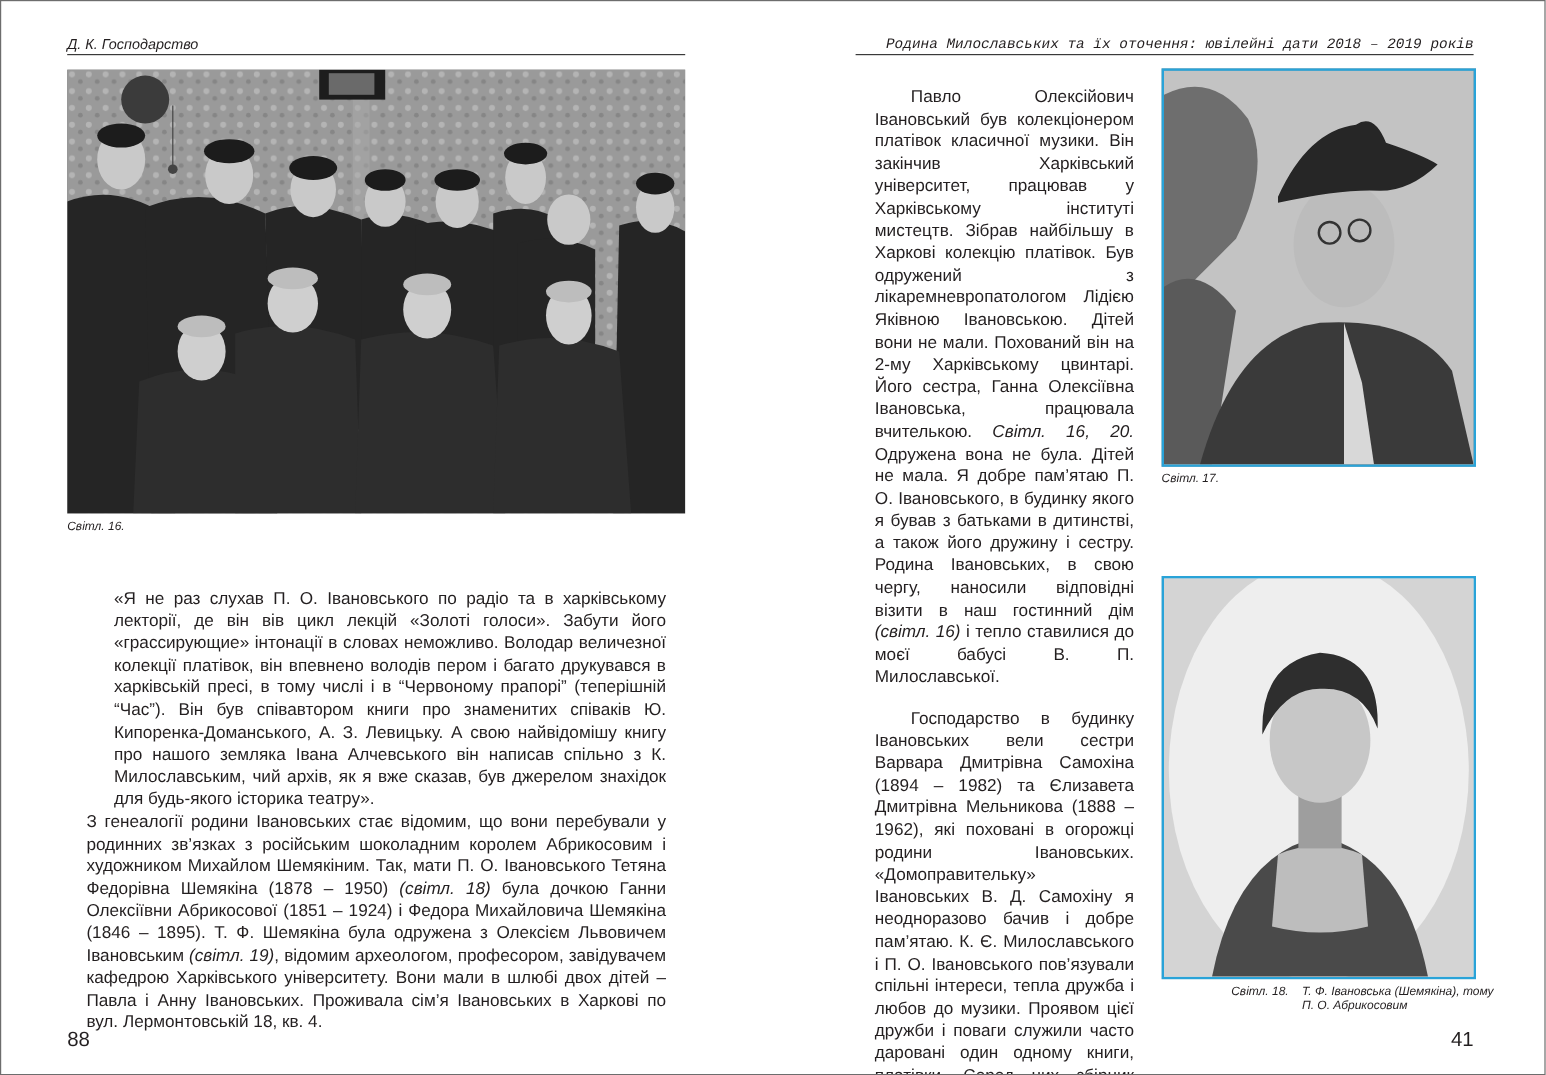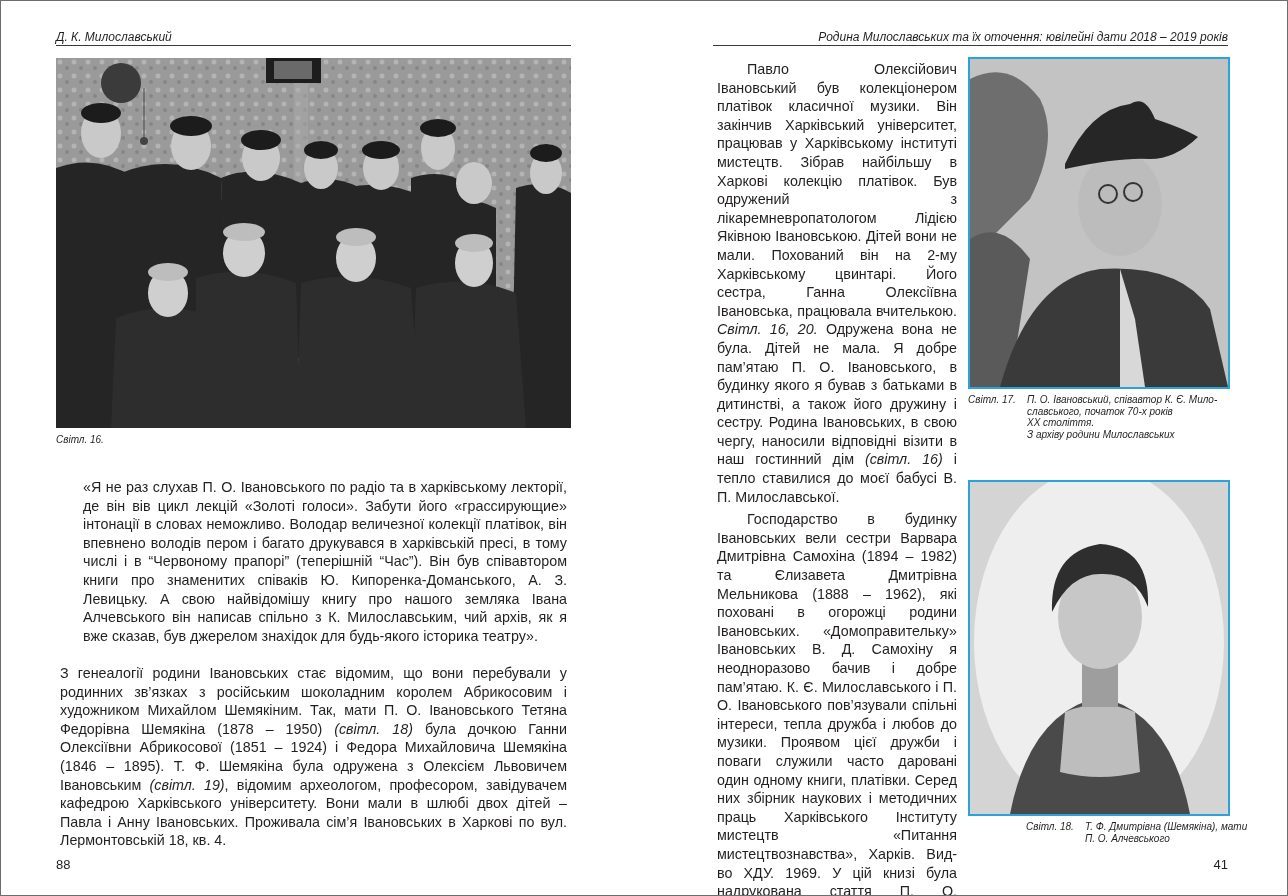--- a/index.html
+++ b/index.html
@@ -22,32 +22,32 @@
 
   .caption {
     position: absolute; font-style: italic; font-size: 10px; line-height: 11.5px; color: #231f20;
   }
   .caption .lbl { position: absolute; left: 0; top: 0; }
   .caption .txt { position: absolute; top: 0; }
 
   .body-text {
     position: absolute; font-size: 14.3px; line-height: 18.6px; text-align: justify; color: #231f20;
   }
-  .body-text p { margin: 4px; }
+  .body-text p { margin: 16px; }
   .quote { }
   .indent { text-indent: 30px; }
   em { font-style: italic; }
 
-  .folio { position: absolute; top: 856px; font-size: 13px; }
+  .folio { position: absolute; top: 856px; font-size: 17px; }
 </style>
 </head>
 <body>
 
 <div class="page page-left">
-  <div class="running-head" style="left:55px;">Д. К. Милославський</div>
+  <div class="running-head" style="left:55px;">Д. К. Господарство</div>
   <div class="rh-rule" style="left:55px; width:515px;"></div>
 
   <div class="photo" style="left:55px; top:57px; width:515px; height:370px;">
     <svg width="515" height="370" viewBox="0 0 515 370">
       <defs>
         <pattern id="wall" width="14" height="14" patternUnits="userSpaceOnUse">
           <rect width="14" height="14" fill="#9a9a9a"></rect>
           <circle cx="4" cy="4" r="2.5" fill="#b4b4b4"></circle>
           <circle cx="11" cy="10" r="2" fill="#868686"></circle>
         </pattern>
@@ -120,21 +120,21 @@
   </div>
 
   <div class="body-text" style="left:55px; top:659px; width:515px;">
     <p><span>З генеалогії родини Івановських стає відомим, що вони перебували у родинних зв’язках з російським шоколадним королем Абрикосовим і художником Михайлом Шемякіним. Так, мати П. О. Івановського Тетяна Федорівна Шемякіна (1878 – 1950) </span><em>(світл. 18)</em><span> була дочкою Ганни Олексіївни Абрикосової (1851 – 1924) і Федора Михайловича Шемякіна (1846 – 1895). Т. Ф. Шемякіна була одружена з Олексієм Львовичем Івановським </span><em>(світл. 19)</em><span>, відомим археологом, професором, завідувачем кафедрою Харківського університету. Вони мали в шлюбі двох дітей – Павла і Анну Івановських. Проживала сім’я Івановських в Харкові по вул. Лермонтовській 18, кв. 4.</span></p>
   </div>
 
   <div class="folio" style="left:55px;">88</div>
 </div>
 
 <div class="page page-right">
-  <div class="running-head" style="right:60px; text-align:right;">Родина Милославських та їх оточення: ювілейні дати 2018 – 2019 років</div>
+  <div class="running-head" style="right:60px; text-align:right;font-family:Liberation Mono, monospace;">Родина Милославських та їх оточення: ювілейні дати 2018 – 2019 років</div>
   <div class="rh-rule" style="left:68px; width:515px;"></div>
 
   <div class="body-text" style="left:68px; top:55px; width:248px;">
     <p class="indent"><span>Павло Олексійович Івановський був колекціонером платівок класичної музики. Він закінчив Харківський університет, працював у Харківському інституті мистецтв. Зібрав найбільшу в Харкові колекцію платівок. Був одружений з лікаремневропатологом Лідією Яківною Івановською. Дітей вони не мали. Похований він на 2-му Харківському цвинтарі. Його сестра, Ганна Олексіївна Івановська, працювала вчителькою. </span><em>Світл. 16, 20.</em><span> Одружена вона не була. Дітей не мала. Я добре пам’ятаю П. О. Івановського, в будинку якого я бував з батьками в дитинстві, а також його дружину і сестру. Родина Івановських, в свою чергу, наносили відповідні візити в наш гостинний дім </span><em>(світл. 16)</em><span> і тепло ставилися до моєї бабусі В. П. Милославської.</span></p>
     <p class="indent">Господарство в будинку Івановських вели сестри Варвара Дмитрівна Самохіна (1894 – 1982) та Єлизавета Дмитрівна Мельникова (1888 – 1962), які поховані в огорожці родини Івановських. «Домоправительку» Івановських В. Д. Самохіну я неодноразово бачив і добре пам’ятаю. К. Є. Милославського і П. О. Івановського пов’язували спільні інтереси, тепла дружба і любов до музики. Проявом цієї дружби і поваги служили часто даровані один одному книги, платівки. Серед них збірник наукових і методичних праць Харківського Інституту мистецтв «Питання мистецтвознавства», Харків. Вид-во ХДУ. 1969. У цій книзі була надрукована стаття П. О. Івановського про співака І. О. Алчевського, а визнанням допомоги мого батька</p>
   </div>
 
   <div class="photo photo-bordered" style="left:323px; top:56px; width:262px; height:332px; background:#a8a8a8;">
     <svg width="258" height="328" viewBox="0 0 258 328">
       <rect width="258" height="328" fill="#c3c3c3"></rect>
@@ -144,42 +144,36 @@
       <path d="M150 210 L165 260 L175 328 L150 328 Z" fill="#d8d8d8"></path>
       <ellipse cx="150" cy="145" rx="42" ry="52" fill="#bcbcbc"></ellipse>
       <path d="M95 105 Q120 50 160 45 Q175 35 185 60 Q215 70 228 78 Q205 100 180 100 Q150 98 95 110 Z" fill="#262626"></path>
       <circle cx="138" cy="135" r="9" fill="none" stroke="#333" stroke-width="2"></circle>
       <circle cx="163" cy="133" r="9" fill="none" stroke="#333" stroke-width="2"></circle>
     </svg>
   </div>
 
   <div class="caption" style="left:323px; top:393px; width:265px; height:48px;font-style:italic;">
     <span class="lbl">Світл. 17.</span>
-    <div class="txt" style="left:59px;">
-      <div>П. О. Івановський, співавтор К. Є. Мило-</div>
-      <div>славського, початок 70-х років</div>
-      <div>XX століття.</div>
-      <div>З архіву родини Милославських</div>
-    </div>
   </div>
 
   <div class="photo photo-bordered" style="left:323px; top:479px; width:262px; height:336px; background:#e0e0e0;">
     <svg width="258" height="332" viewBox="0 0 258 332">
       <rect width="258" height="332" fill="#d4d4d4"></rect>
       <ellipse cx="129" cy="160" rx="125" ry="175" fill="#eeeeee"></ellipse>
       <path d="M40 332 Q60 230 130 215 Q200 230 220 332 Z" fill="#4a4a4a"></path>
       <path d="M95 230 Q130 215 165 230 L170 290 Q130 300 90 290 Z" fill="#bdbdbd"></path>
       <rect x="112" y="180" width="36" height="45" fill="#9e9e9e"></rect>
       <ellipse cx="130" cy="135" rx="42" ry="52" fill="#c7c7c7"></ellipse>
       <path d="M82 130 Q80 70 130 62 Q180 65 178 125 Q165 90 130 92 Q100 92 82 130 Z" fill="#2e2e2e"></path>
     </svg>
   </div>
 
   <div class="caption" style="left:333px; top:820px; width:265px; height:25px;margin-left:48px;">
     <span class="lbl">Світл. 18.</span>
     <div class="txt" style="left:59px;">
-      <div>Т. Ф. Дмитрівна (Шемякіна), мати</div>
-      <div>П. О. Алчевського</div>
+      <div>Т. Ф. Івановська (Шемякіна), тому</div>
+      <div>П. О. Абрикосовим</div>
     </div>
   </div>
 
   <div class="folio" style="right:60px;">41</div>
 </div>
 
 </body></html>

